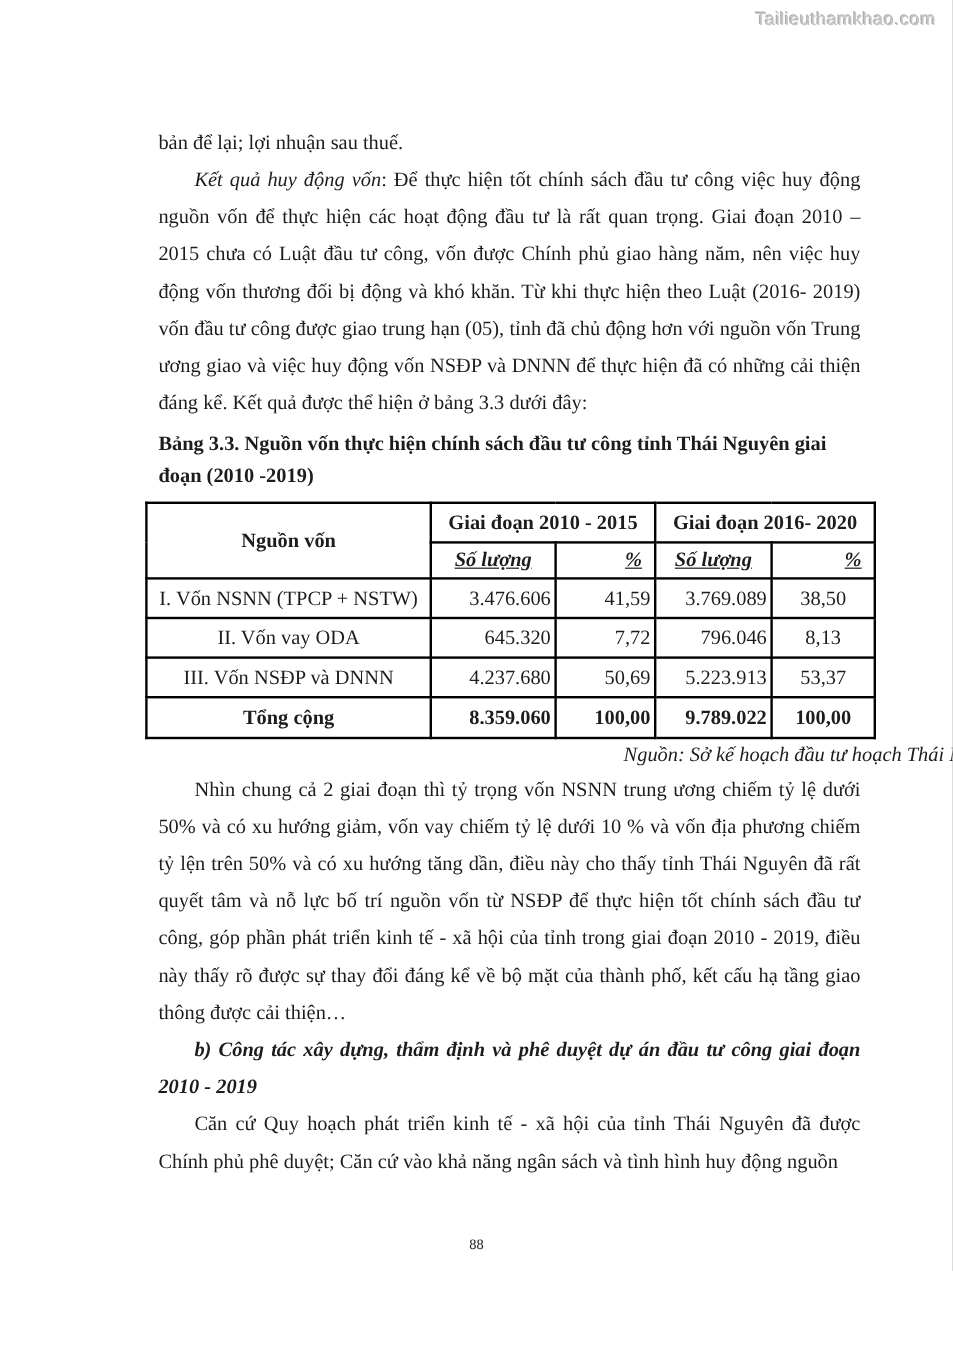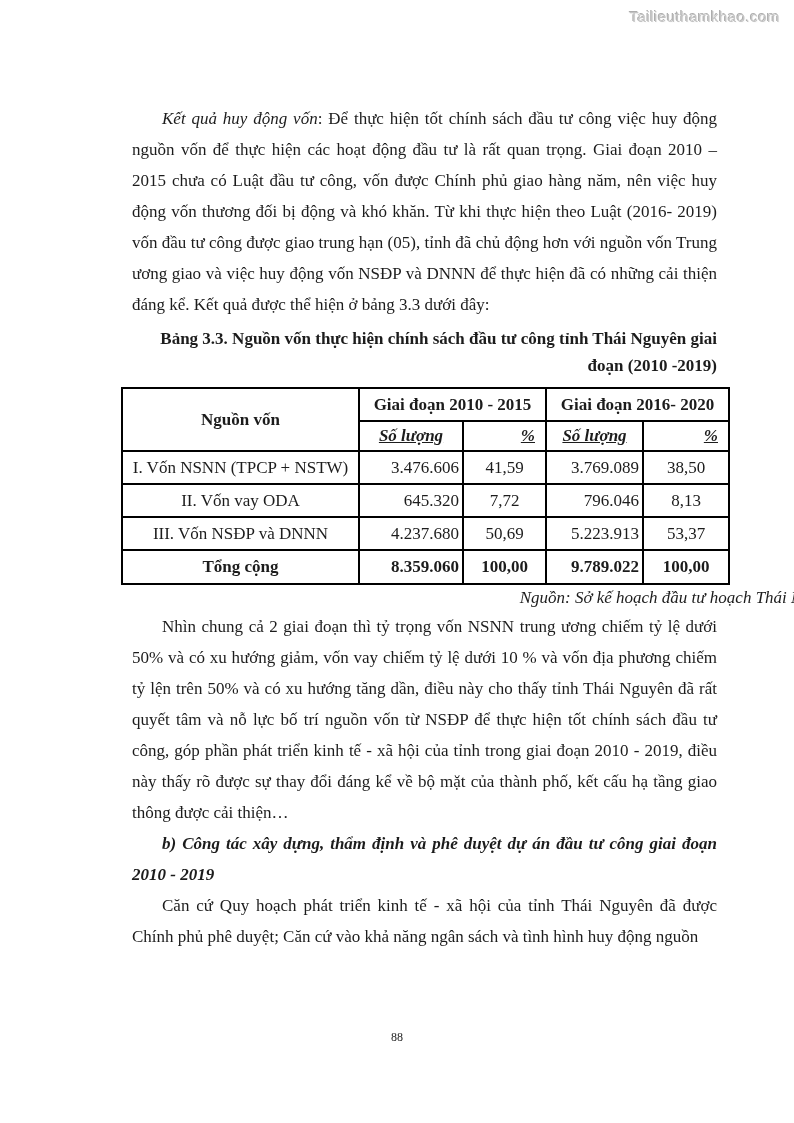--- a/index.html
+++ b/index.html
@@ -29,21 +29,21 @@
     top: 0;
     width: 585px;
     padding-top: 103px;
     font-size: 17px;
     line-height: 31px;
   }
   p { margin: 0; text-align: justify; }
   p.indent { text-indent: 30px; }
   .lead-italic { font-style: italic; }
   .table-title {
-    text-align: right;
+    text-align: left;
     font-weight: bold;
     line-height: 27px;
     margin-top: 5px;
   }
   .table-wrap { width: 722px; margin-left: -11px; }
   table.funding {
     width: 607px;
     border-collapse: collapse;
     margin-top: 8px;
     table-layout: fixed;
@@ -56,21 +56,21 @@
     vertical-align: middle;
     overflow: hidden;
     white-space: nowrap;
   }
   table.funding th { font-weight: bold; text-align: center; }
   th.grp { height: 27px; }
   th.sub { height: 24px; font-style: italic; text-decoration: underline; }
   th.sub.pct-h { text-align: right; padding-right: 10px; }
   td.lbl { text-align: center; padding-left: 5px; height: 27px; }
   td.qty { text-align: right; padding-right: 8px; }
-  td.pct1 { text-align: center; padding-right: 14px; }
+  td.pct1 { text-align: right; padding-right: 14px; }
   td.pct2 { text-align: center; }
   td.low { padding-top: 10px; padding-bottom: 2px; }
   tr.total-row td { font-weight: bold; height: 28px; }
   tr.data-row td { height: 27px; }
   .src-line {
     text-align: right;
     font-style: italic;
     line-height: 23px;
     margin-top: 1px;
   }
@@ -92,20 +92,21 @@
 </style>
 </head>
 <body>
 
 <div class="page">
 
   <div class="watermark">Tailieuthamkhao.com</div>
 
   <div class="content">
 
+    <p>bản để lại; lợi nhuận sau thuế.</p>
 
     <p class="indent"><span class="lead-italic">Kết quả huy động vốn</span><span>: Để thực hiện tốt chính sách đầu tư công việc huy động nguồn vốn để thực hiện các hoạt động đầu tư là rất quan trọng. Giai đoạn 2010 – 2015 chưa có Luật đầu tư công, vốn được Chính phủ giao hàng năm, nên việc huy động vốn thương đối bị động và khó khăn. Từ khi thực hiện theo Luật (2016- 2019) vốn đầu tư công được giao trung hạn (05), tỉnh đã chủ động hơn với nguồn vốn Trung ương giao và việc huy động vốn NSĐP và DNNN để thực hiện đã có những cải thiện đáng kể. Kết quả được thể hiện ở bảng 3.3 dưới đây:</span></p>
 
     <div class="table-title">
       <div>Bảng 3.3. Nguồn vốn thực hiện chính sách đầu tư công tỉnh Thái Nguyên giai</div>
       <div>đoạn (2010 -2019)</div>
     </div>
 
     <div class="table-wrap">
       <table class="funding">

